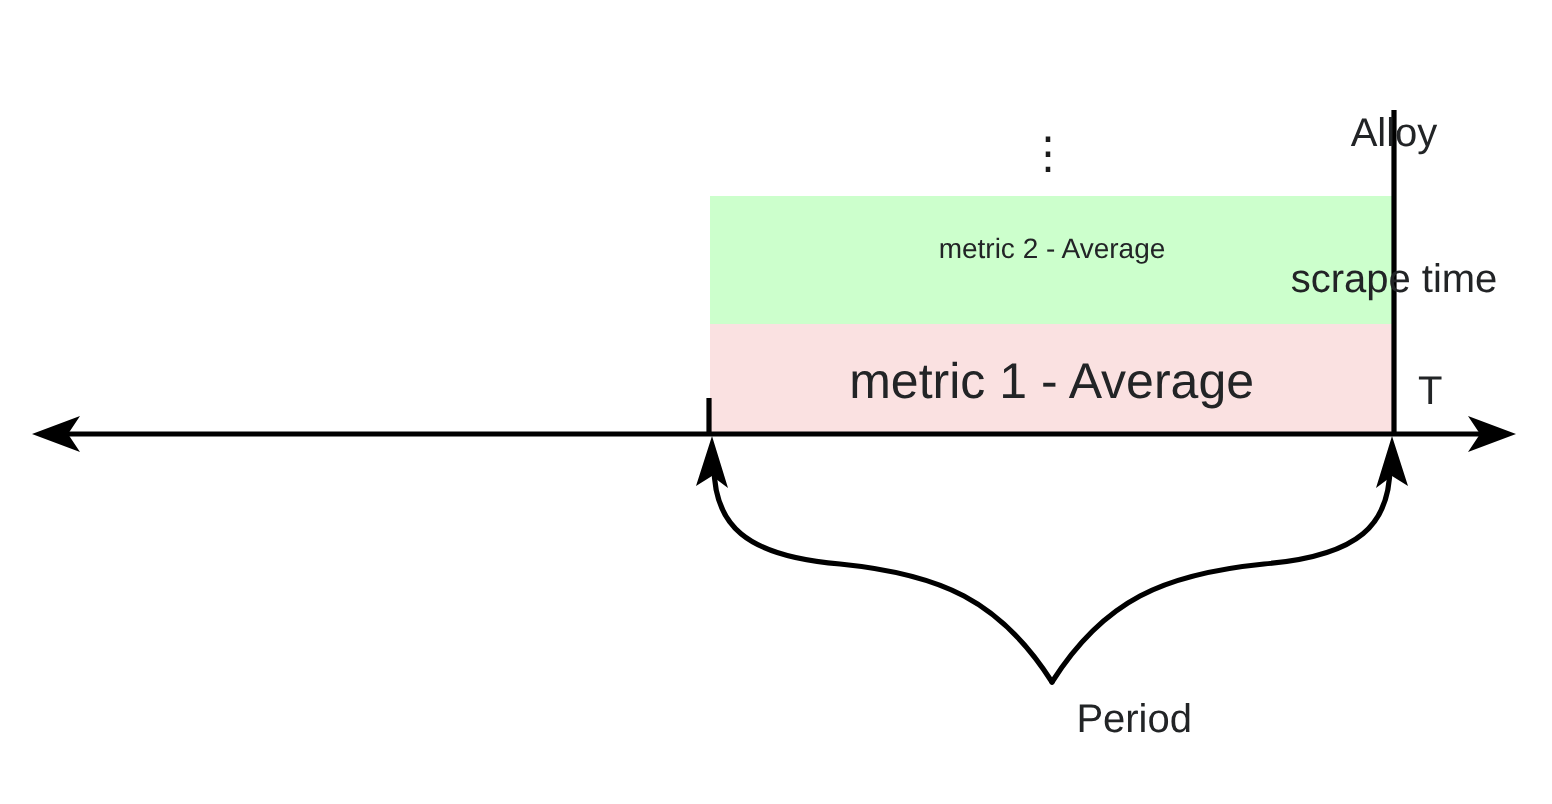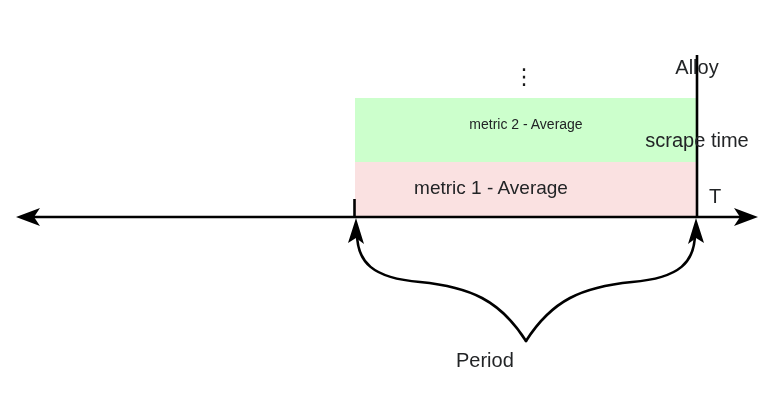--- a/index.html
+++ b/index.html
@@ -38,33 +38,33 @@
     left: 355px;
     top: 116px;
     width: 342px;
     text-align: center;
     font-size: 14px;
   }
   #label-metric1 {
     left: 355px;
     top: 176px;
     width: 272px;
-    text-align: center;
-    font-size: 19px;
+    text-align: right;
+    font-size: 25px;
   }
   #label-axis-t {
     left: 709px;
     top: 184px;
     font-size: 20px;
   }
   #label-period {
     left: 456px;
     top: 348px;
     width: 140px;
-    text-align: left;
+    text-align: right;
     font-size: 20px;
   }
   #ellipsis-vertical {
     left: 513px;
     top: 64px;
     width: 20px;
     text-align: center;
     font-size: 22px;
     letter-spacing: 0;
     color: #1a1a1a;

